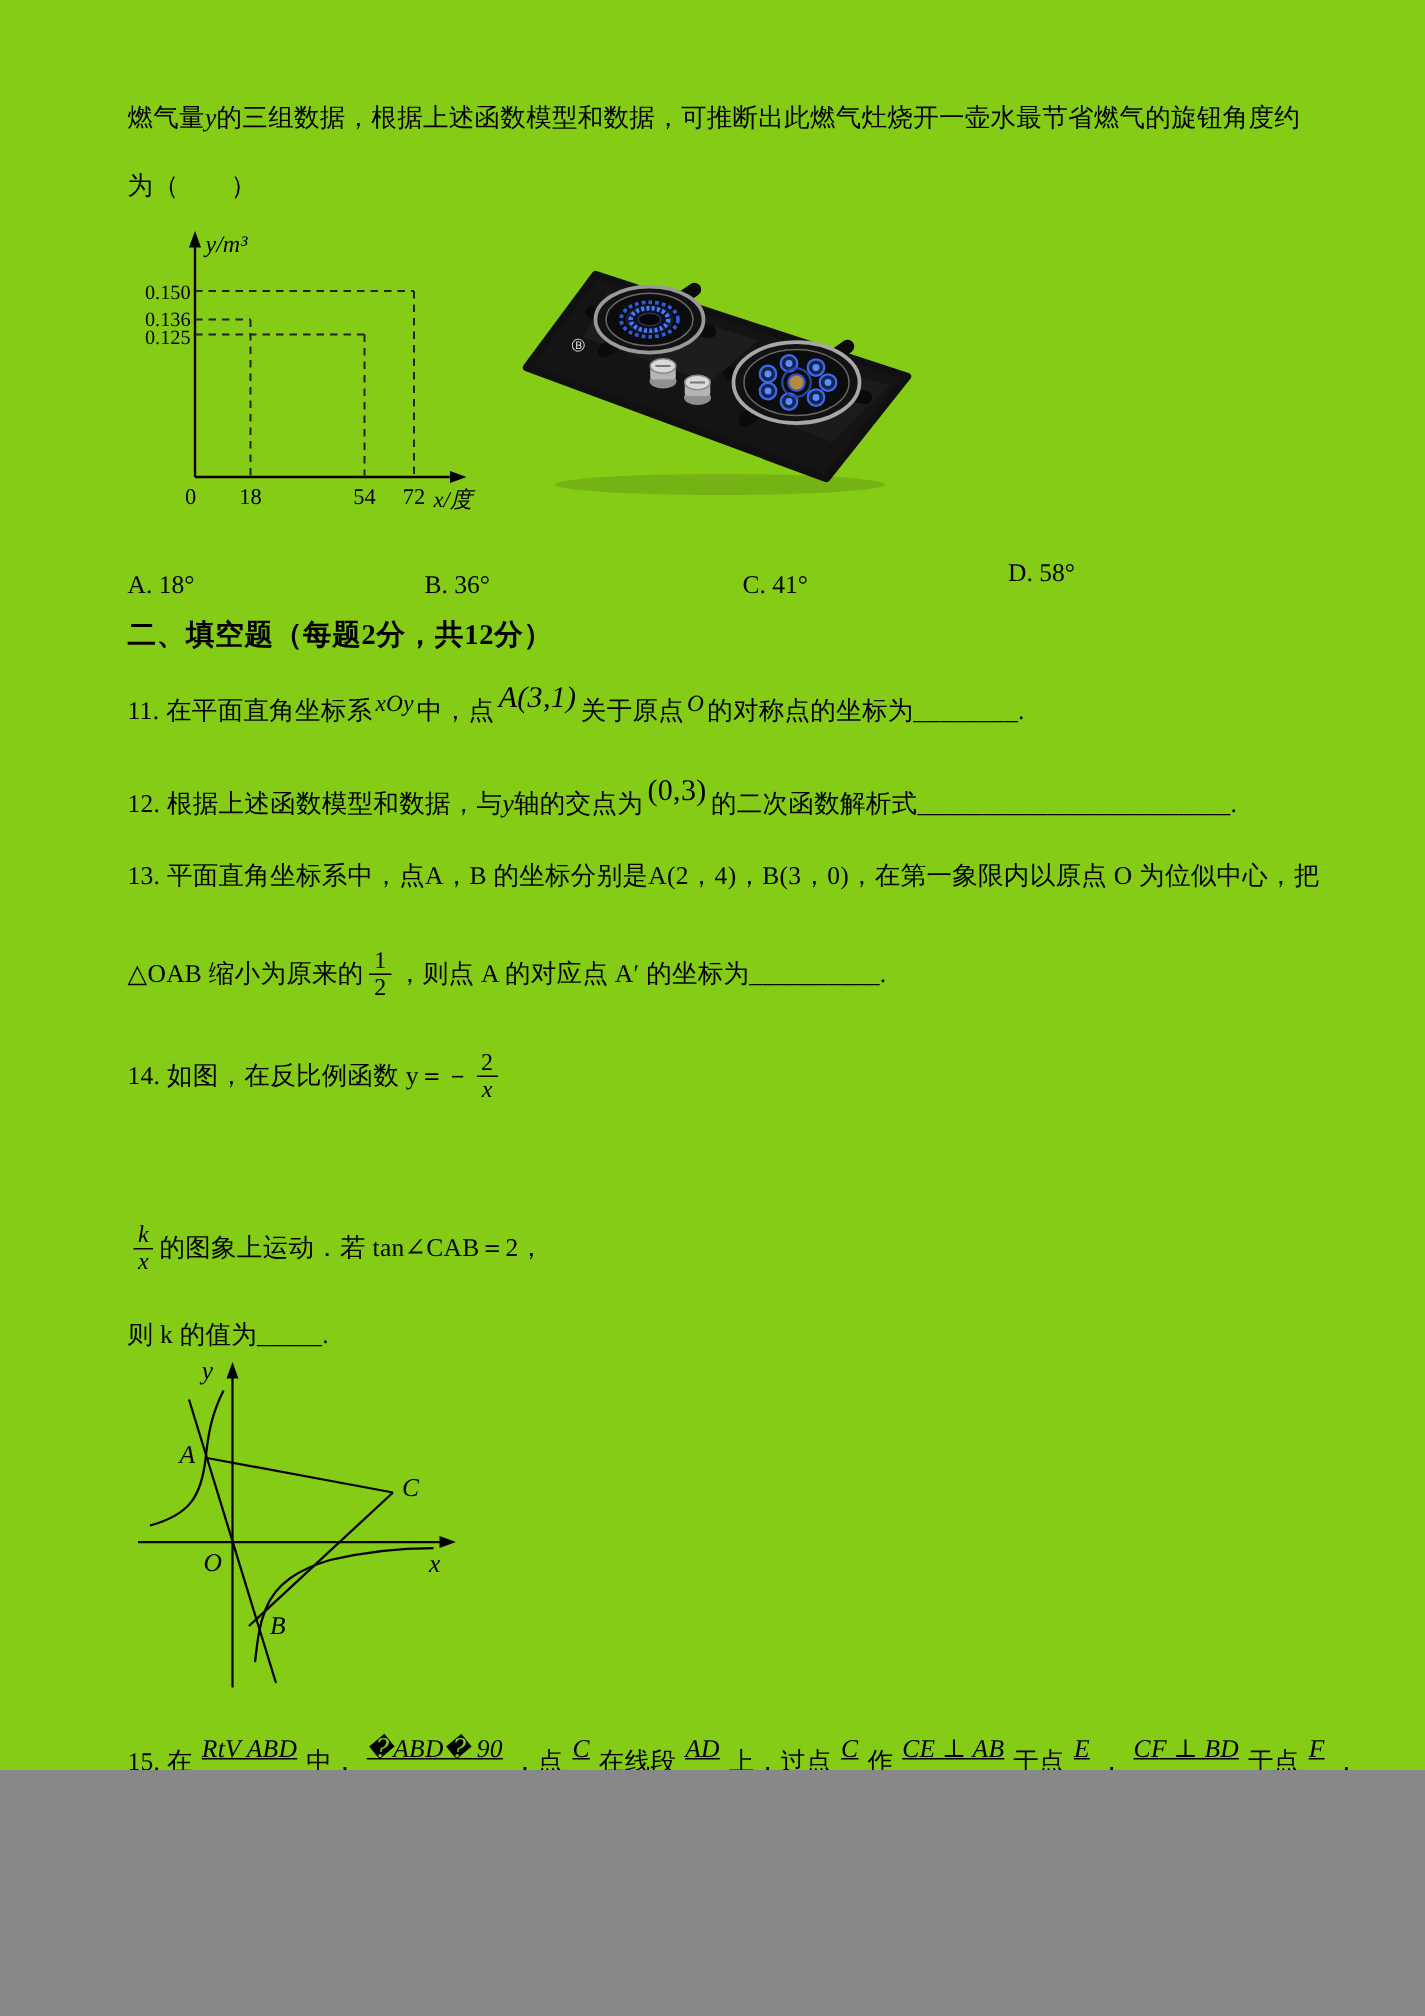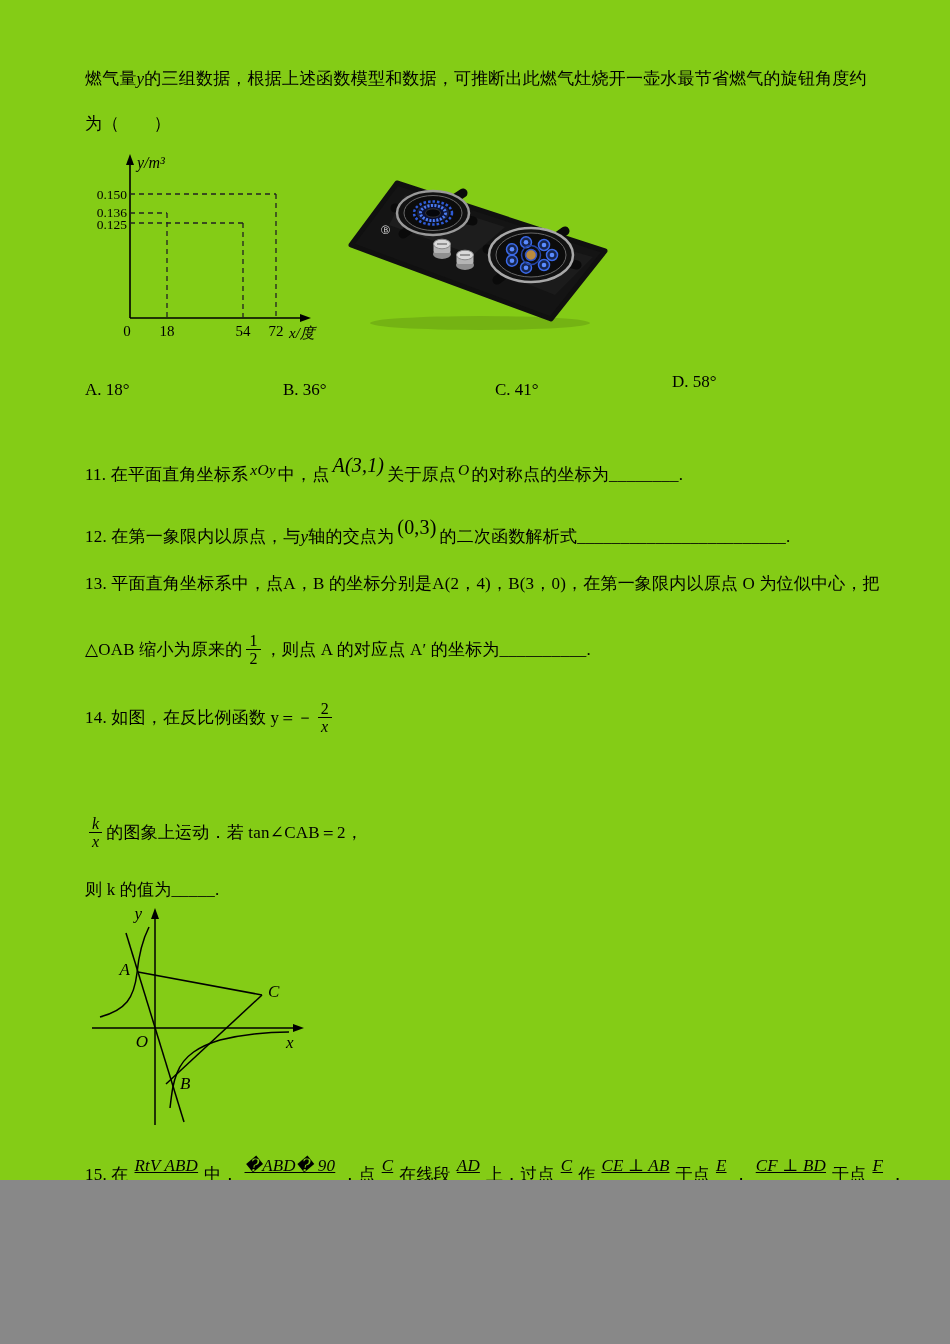--- a/index.html
+++ b/index.html
@@ -131,27 +131,28 @@
   <div class="opt" style="left:283px;top:380px;">
     <span>B.</span>&nbsp;<span>36°</span>
   </div>
   <div class="opt" style="left:475px;top:380px;margin-left:20px;">
     <span>C.</span>&nbsp;<span>41°</span>
   </div>
   <div class="opt" style="left:672px;top:372px;">
     <span>D.</span>&nbsp;<span>58°</span>
   </div>
 
+  <div class="tline bold" style="top:410px;">二、填空题（每题2分，共12分）</div>
 
   <div class="tline" style="top:462px;">
     <span>11.</span>&nbsp;<span>在平面直角坐标系</span><span class="r1">xOy</span><span>中，点</span><span class="r2">A(3,1)</span><span>关于原点</span><span class="r1">O</span><span>的对称点的坐标为________.</span>
   </div>
 
   <div class="tline" style="top:524px;">
-    <span>12.</span>&nbsp;<span>在第一象限内以原点，与</span><span class="it">y</span><span>轴的交点为</span><span class="r2" style="font-style:normal;text-align:right;">(0,3)</span><span>的二次函数解析式________________________.</span>
+    <span>12.</span>&nbsp;<span>根据上述函数模型和数据，与</span><span class="it">y</span><span>轴的交点为</span><span class="r2" style="font-style:normal;text-align:right;">(0,3)</span><span>的二次函数解析式________________________.</span>
   </div>
 
   <div class="tline" style="top:572px;">
     <span>13.</span>&nbsp;<span>平面直角坐标系中，点A，B 的坐标分别是A(2，4)，B(3，0)，在第一象限内以原点 O 为位似中心，把</span>
   </div>
   <div class="tline" style="top:632px;">
     <span>△OAB 缩小为原来的</span><span class="frac"><span class="num up" style="font-style:normal;">1</span><span class="den up">2</span></span><span>，则点 A 的对应点 A′ 的坐标为__________.</span>
   </div>
 
   <div class="tline" style="top:700px;">

